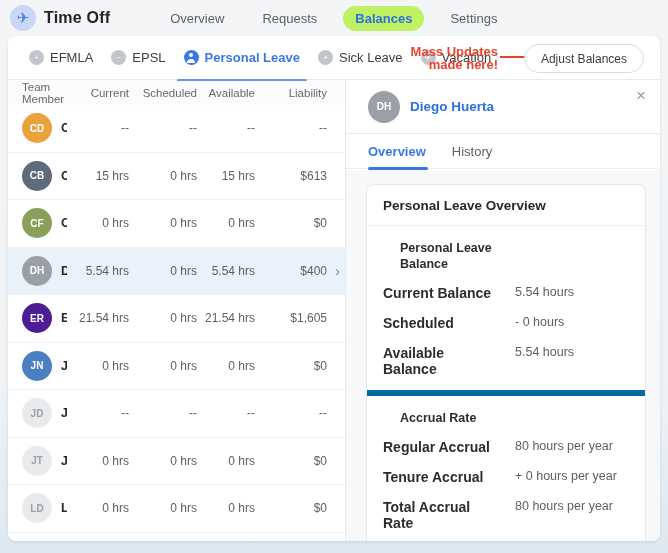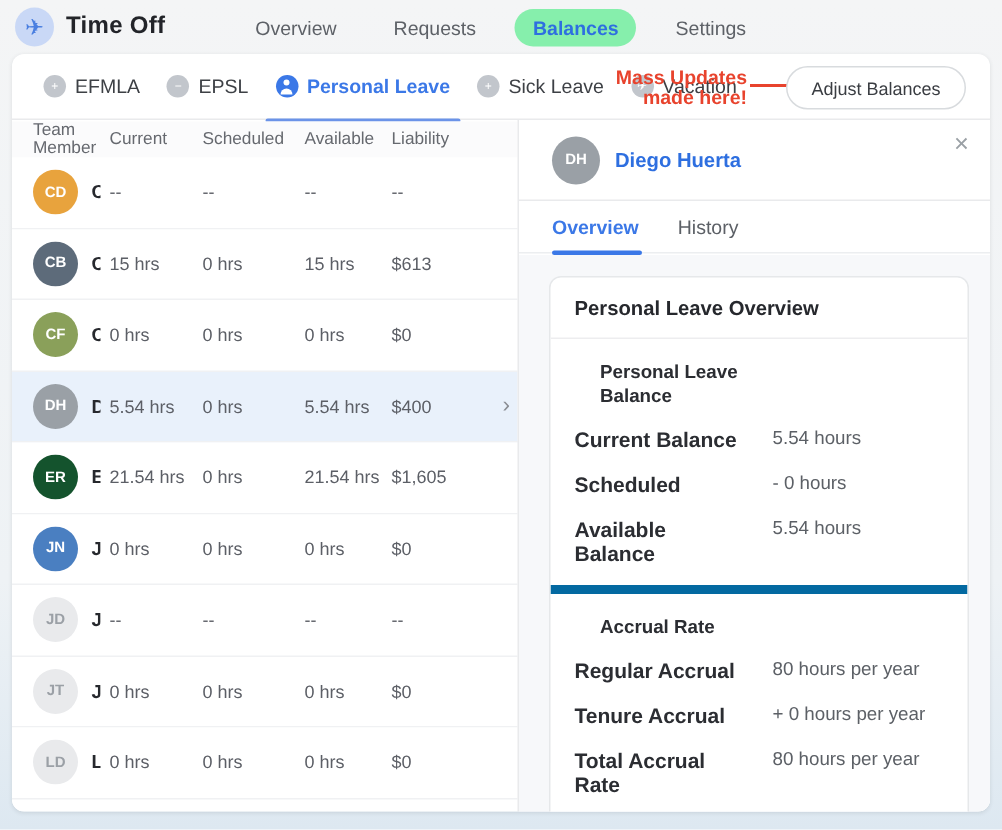--- a/index.html
+++ b/index.html
@@ -10,21 +10,21 @@
     color:#26282d; overflow:hidden; position:relative;
   }
 
   
   .top-header { height:36px; display:flex; align-items:center; padding-left:10px; }
   .app-icon { width:26px; height:26px; border-radius:50%; background:#c9d8f6; color:#4a7fe0;
     display:flex; align-items:center; justify-content:center; font-size:15px; }
   .app-title { font-size:16px; font-weight:bold; color:#222429; margin-left:8px; letter-spacing:.2px; }
   .top-nav { display:flex; align-items:center; margin-left:48px; gap:14px; }
   .top-nav-item { font-size:13px; color:#5d6167; padding:5px 12px; border-radius:14px; cursor:pointer; }
-  .top-nav-item.active { background:#86efac; color:#2e6fe0; font-weight:bold; }
+  .top-nav-item.active { background:#bef264; color:#2e6fe0; font-weight:bold; }
 
   
   .main-card { position:absolute; left:8px; right:8px; top:36px; height:505px;
     background:#fff; border-radius:8px; box-shadow:0 1px 3px rgba(40,50,60,.12); overflow:hidden; }
 
   
   .leave-tabs-row { position:relative; height:44px; display:flex; align-items:center;
     padding-left:12px; border-bottom:1px solid #e9eaec; }
   .leave-tab { position:relative; height:44px; display:flex; align-items:center; gap:6px;
     padding:0 9px; font-size:13px; color:#3d4045; cursor:pointer; }
@@ -44,21 +44,21 @@
 
   .annotation { color:#e8432d; font-weight:bold; font-size:13px; line-height:13px; text-align:right; }
   .mass-annotation { position:absolute; left:400px; top:9px; width:90px; }
   .mass-arrow { position:absolute; left:492px; top:15px; }
 
   
   .table-area { position:absolute; left:0; top:45px; width:337px; bottom:0; background:#fff; }
   .tbl-header { display:grid; grid-template-columns:1fr 56px 62px 52px 66px; align-items:center;
     height:24px; padding:0 18px 0 14px; background:#fbfbfc; column-gap:6px; }
   .tbl-header .col-label { font-size:11.5px; color:#66696f; }
-  .col-num { text-align:left; }
+  .col-num { text-align:right; }
   .tbl-row { position:relative; display:grid; grid-template-columns:1fr 56px 62px 52px 66px;
     align-items:center; height:47.5px; padding:0 18px 0 14px; column-gap:6px;
     border-bottom:1px solid #f0f1f3; cursor:pointer; background:#fff; }
   .tbl-row.selected { background:#e9f1fb; }
   .member-cell { display:flex; align-items:center; gap:9px; overflow:hidden; }
   .avatar { width:30px; height:30px; border-radius:50%; flex:0 0 auto;
     display:flex; align-items:center; justify-content:center; font-size:10px; font-weight:bold; }
   .member-name { font-size:12.5px; font-weight:bold; color:#26282d; white-space:nowrap; }
   .cell-val { font-size:12px; color:#5c5f66; white-space:nowrap; }
   .row-chevron { position:absolute; right:5px; top:50%; transform:translateY(-54%);
@@ -205,21 +205,21 @@
         </div>
       <div class="cell-val col-num">5.54 hrs</div>
       <div class="cell-val col-num">0 hrs</div>
       <div class="cell-val col-num">5.54 hrs</div>
       <div class="cell-val col-num">$400</div>
       <span class="row-chevron">›</span>
     </div>
 
     <div class="tbl-row">
       <div class="member-cell">
-          <span class="avatar" style="background: #14532d; color: rgb(255, 255, 255);">ER</span>
+          <span class="avatar" style="background: #4c1d95; color: rgb(255, 255, 255);">ER</span>
           <span class="member-name">Ellie Rodriguez</span>
         </div>
       <div class="cell-val col-num">21.54 hrs</div>
       <div class="cell-val col-num">0 hrs</div>
       <div class="cell-val col-num">21.54 hrs</div>
       <div class="cell-val col-num">$1,605</div>
     </div>
 
     <div class="tbl-row">
       <div class="member-cell">

